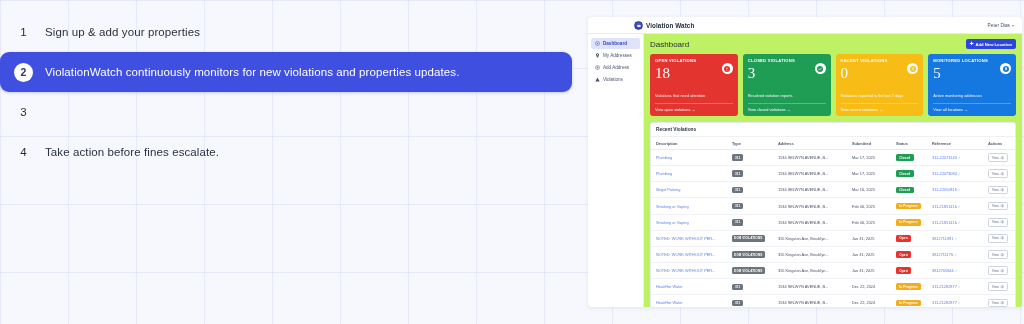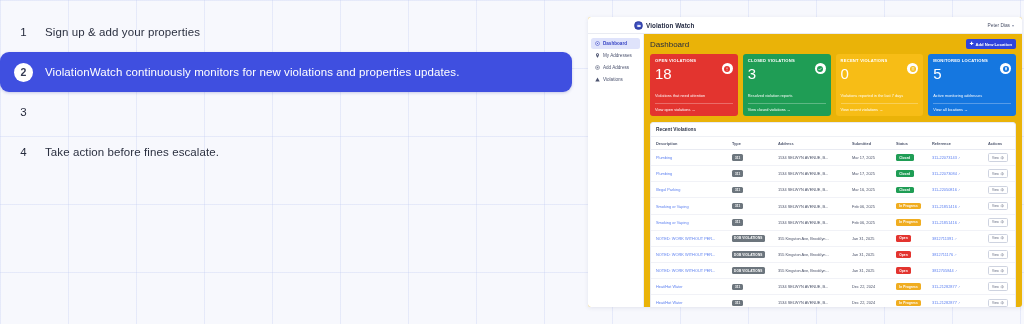--- a/index.html
+++ b/index.html
@@ -46,21 +46,21 @@
   }
   .step-text {
     font-size: 11.5px; color: #2b3040; letter-spacing: 0.1px;
   }
   .step-row.active .step-text { color: #ffffff; }
 
   
   #app-window {
     position: absolute; left: 588px; top: 17px;
     width: 434px; height: 290px;
-    background: #eab308;
+    background: #bef264;
     border-radius: 3px;
     overflow: hidden;
     box-shadow: 0 1px 4px rgba(40,50,100,0.10);
     font-size: 5px;
   }
   
   #app-topbar {
     height: 17px; background: #ffffff;
     display: flex; align-items: center; justify-content: space-between;
     padding: 0 8px;
@@ -114,21 +114,21 @@
   .plus-ico { font-size: 4.4px; line-height: 1; }
 
   
   #stats { display:flex; gap: 5px; margin-bottom: 6px; }
   .stat-card {
     flex: 1; border-radius: 3px; padding: 4px 5px 4px 5px;
     color: #ffffff; position: relative; height: 62px;
     display:flex; flex-direction: column;
   }
   .stat-title { font-size: 4.1px; font-weight: 700; letter-spacing: 0.25px; }
-  .stat-value { font-size: 15px; font-weight: 400; line-height: 1.05; margin-top: 3px; }
+  .stat-value { font-size: 15px; font-weight: 400; line-height: 1.05; margin-top: 3px; font-family: Liberation Serif, serif; }
   .stat-sub { font-size: 3.9px; margin-top: auto; opacity: 0.95; }
   .stat-link { font-size: 3.9px; margin-top: 5px; padding-top: 3px; border-top: 1px solid rgba(255,255,255,0.28); }
   .stat-badge {
     position: absolute; right: 5px; top: 9px;
     width: 11px; height: 11px; border-radius: 50%;
     background: #ffffff;
     display:flex; align-items:center; justify-content:center;
   }
   .stat-badge svg { width: 6px; height: 6px; display:block; }
 

